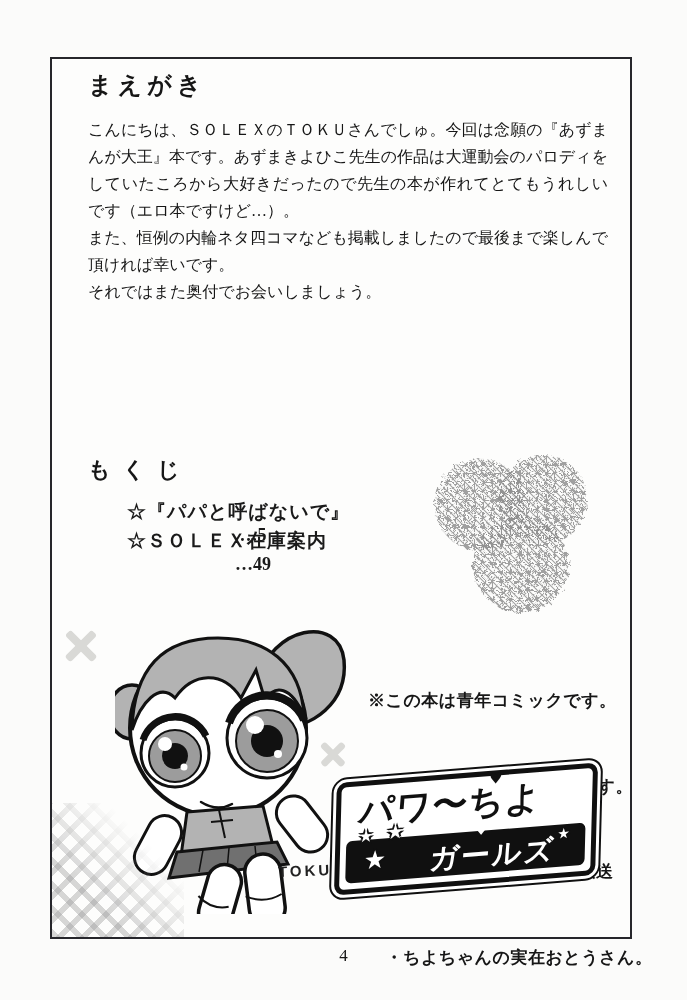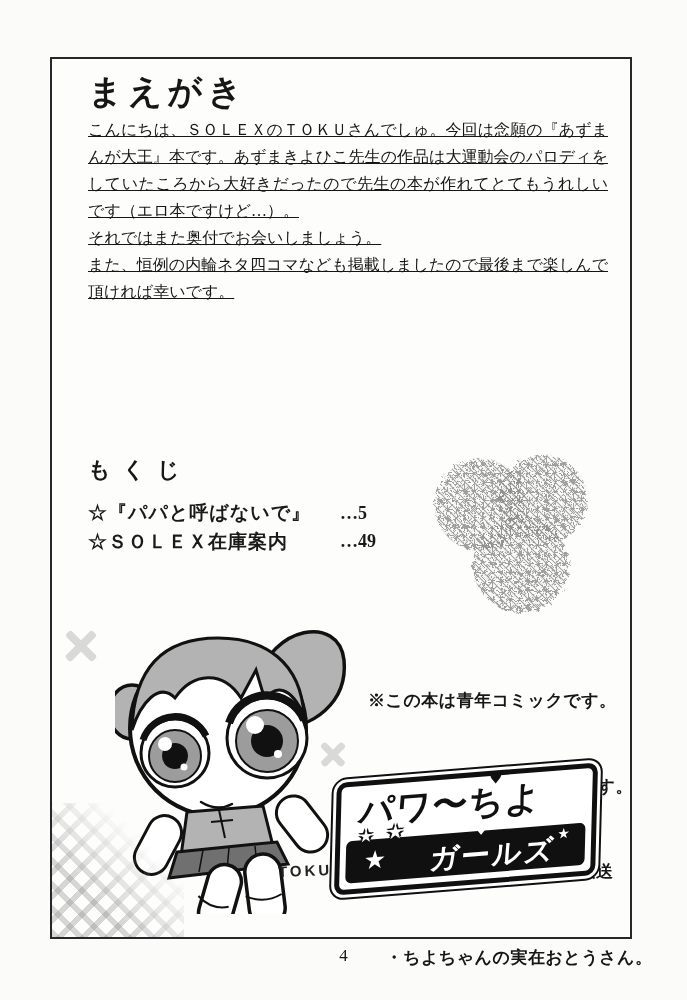--- a/index.html
+++ b/index.html
@@ -2,29 +2,29 @@
 <html><head>
 <meta charset="utf-8">
 <style>
   html,body{margin:0;padding:0;background:#e9e9e7;}
   .page{position:relative;width:687px;height:1000px;background:#fbfbfa;overflow:hidden;
         font-family:"Liberation Serif","DejaVu Serif",serif;color:#1a1a1a;}
   .frame{position:absolute;left:50px;top:57px;width:578px;height:878px;
          border:2px solid #26262b;background:#fdfdfc;}
   
   .fw-title{position:absolute;left:36px;top:10px;margin:0;font-family:"Liberation Sans","DejaVu Sans",sans-serif;
-            font-size:34px;font-weight:800;letter-spacing:5px;color:#161616;}
+            font-size:24px;font-weight:800;letter-spacing:5px;color:#161616;}
   .body-text{position:absolute;left:36px;top:57px;width:520px;font-size:16px;line-height:27px;
              text-align:justify;color:#161616;}
-  .body-text p{margin:0;text-decoration:underline;}
+  .body-text p{margin:0;}
   
   .toc-title{position:absolute;left:36px;top:396px;margin:0;font-family:"Liberation Sans","DejaVu Sans",sans-serif;
              font-size:22px;font-weight:800;letter-spacing:12px;color:#161616;}
   .toc{position:absolute;left:36px;top:440px;width:330px;}
-  .toc-row{display:flex;height:28.6px;align-items:center;}
+  .toc-row{display:flex;height:28.6px;align-items:center;flex-direction:column;}
   .toc-label{width:252px;font-size:19px;font-weight:700;letter-spacing:1px;}
   .toc-page{font-size:18px;font-weight:700;white-space:pre;}
   
   .pompom{position:absolute;left:373px;top:392px;}
   
   .notice{position:absolute;left:316px;top:571px;font-size:17px;font-weight:700;line-height:28.5px;
           letter-spacing:0.5px;color:#161616;white-space:pre;}
   
   .chiyo{position:absolute;left:63px;top:551px;}
   .sig{position:absolute;left:226px;top:803px;font-family:"Liberation Sans","DejaVu Sans",sans-serif;
@@ -58,22 +58,22 @@
 </head>
 <body>
 
 <div class="page">
   <div class="frame">
 
     <h1 class="fw-title">まえがき</h1>
 
     <div class="body-text">
       <p>こんにちは、ＳＯＬＥＸのＴＯＫＵさんでしゅ。今回は念願の『あずまんが大王』本です。あずまきよひこ先生の作品は大運動会のパロディをしていたころから大好きだったので先生の本が作れてとてもうれしいです（エロ本ですけど…）。</p>
+      <p>また、恒例の内輪ネタ四コマなども掲載しましたので最後まで楽しんで頂ければ幸いです。</p>
       <p>それではまた奥付でお会いしましょう。</p>
-      <p>また、恒例の内輪ネタ四コマなども掲載しましたので最後まで楽しんで頂ければ幸いです。</p>
     </div>
 
     <h2 class="toc-title">もくじ</h2>
 
     <div class="toc">
       <div class="toc-row">
         <span class="toc-label">☆『パパと呼ばないで』</span>
         <span class="toc-page">…5</span>
       </div>
       <div class="toc-row">

